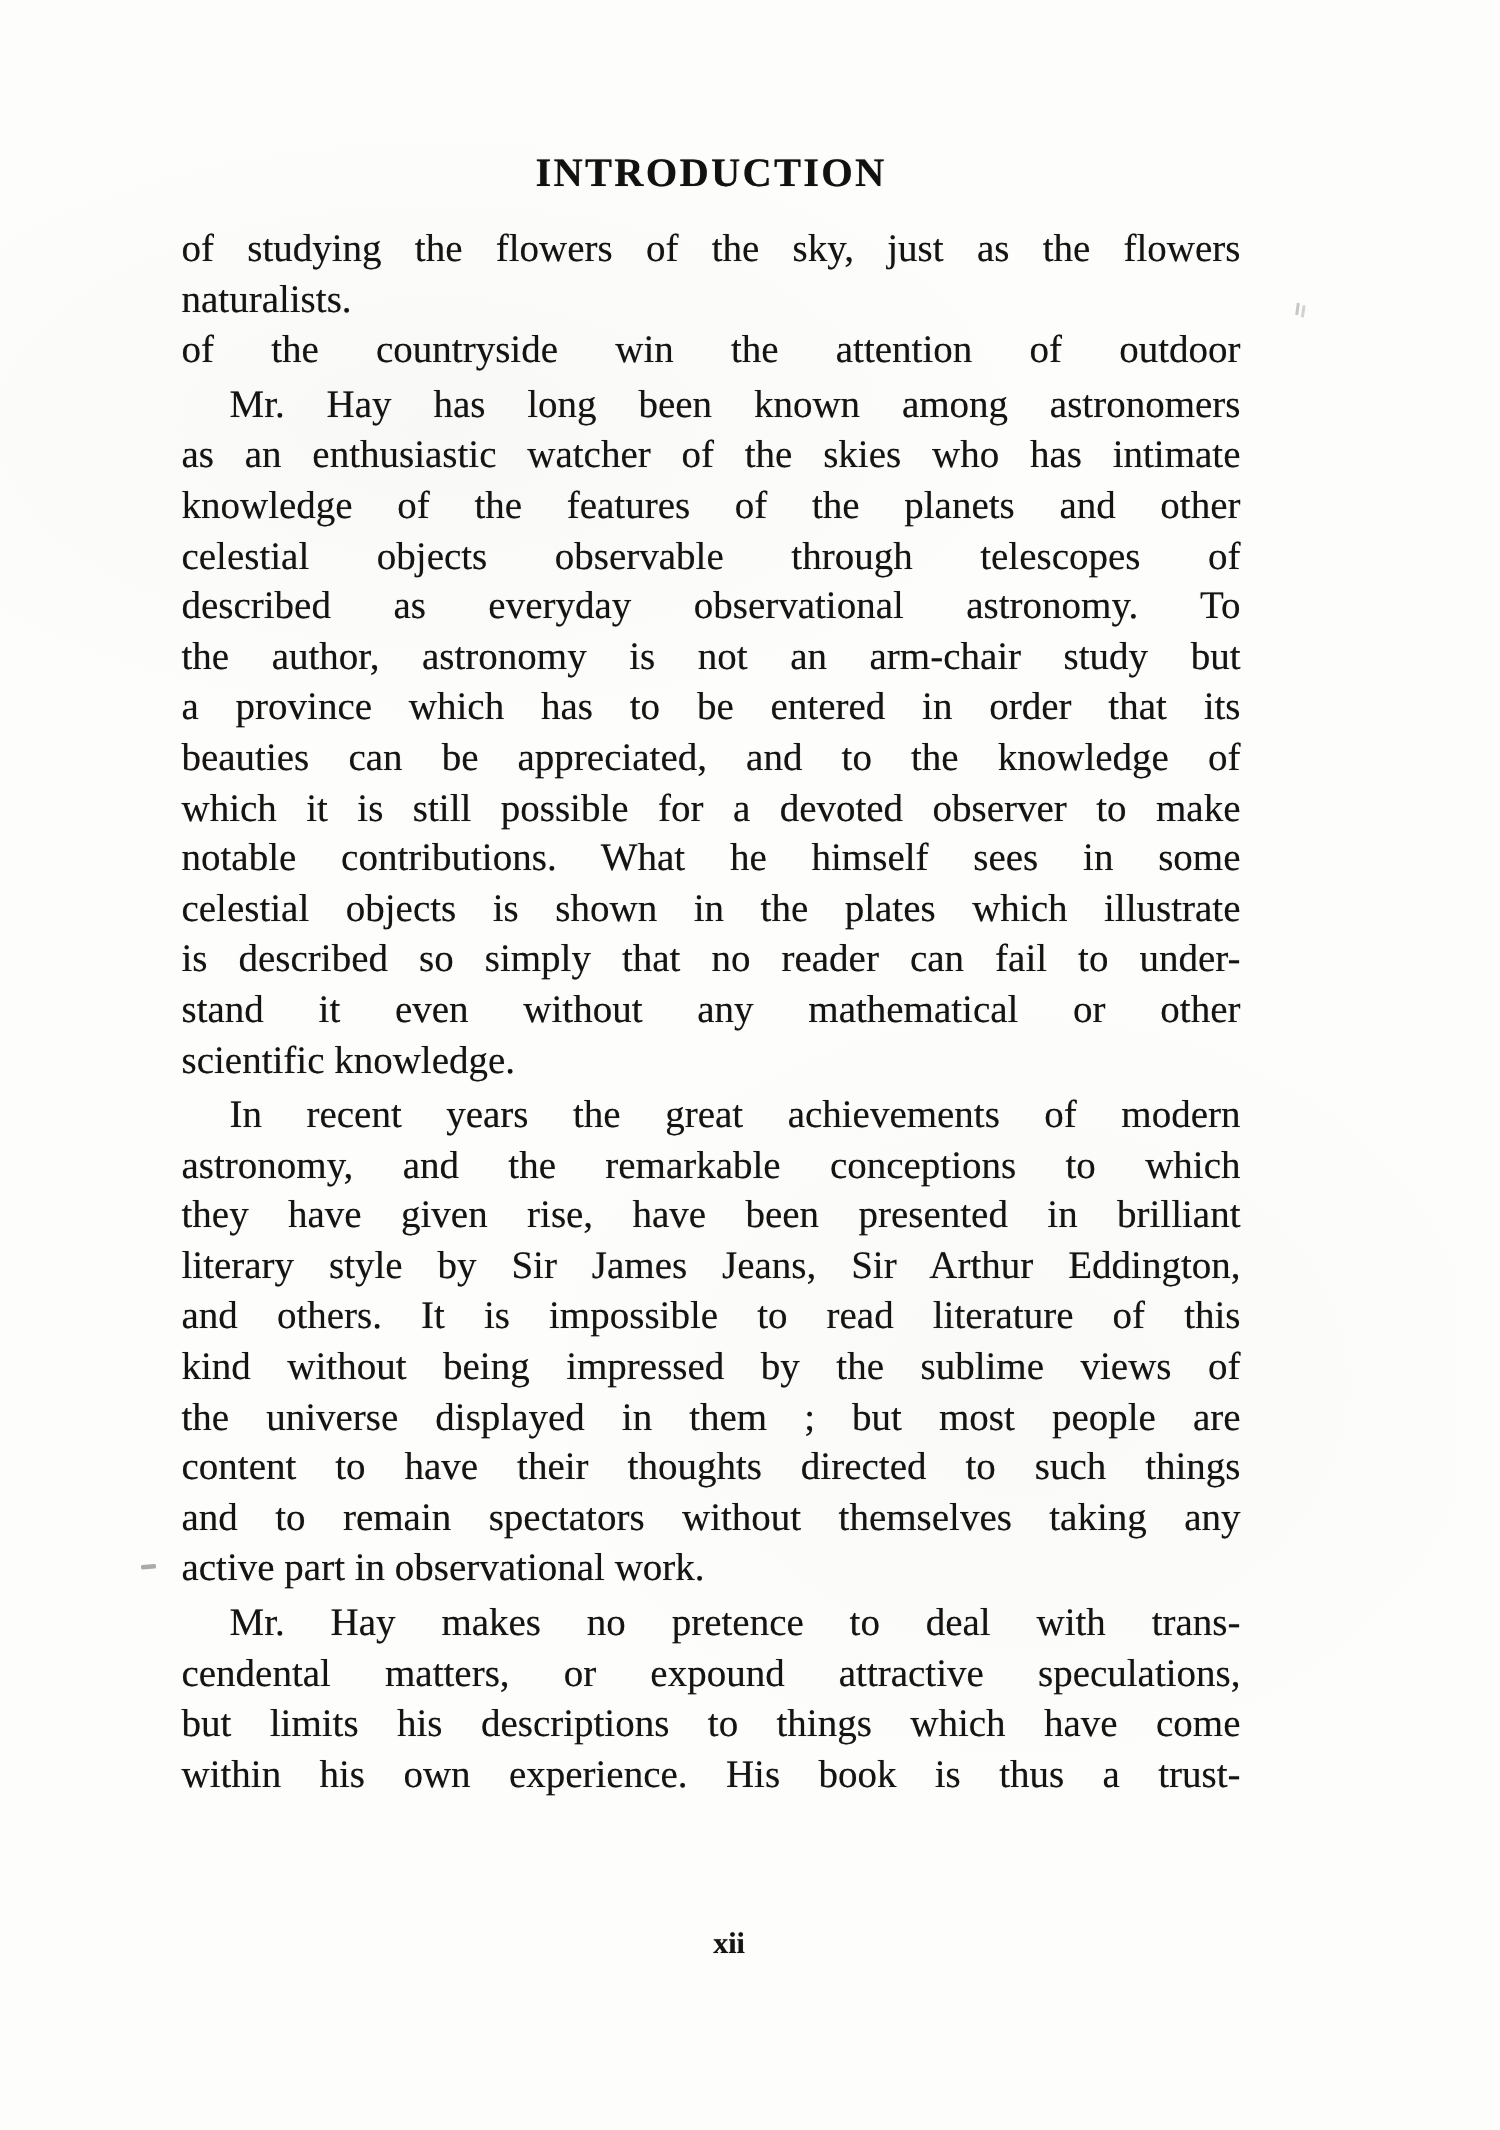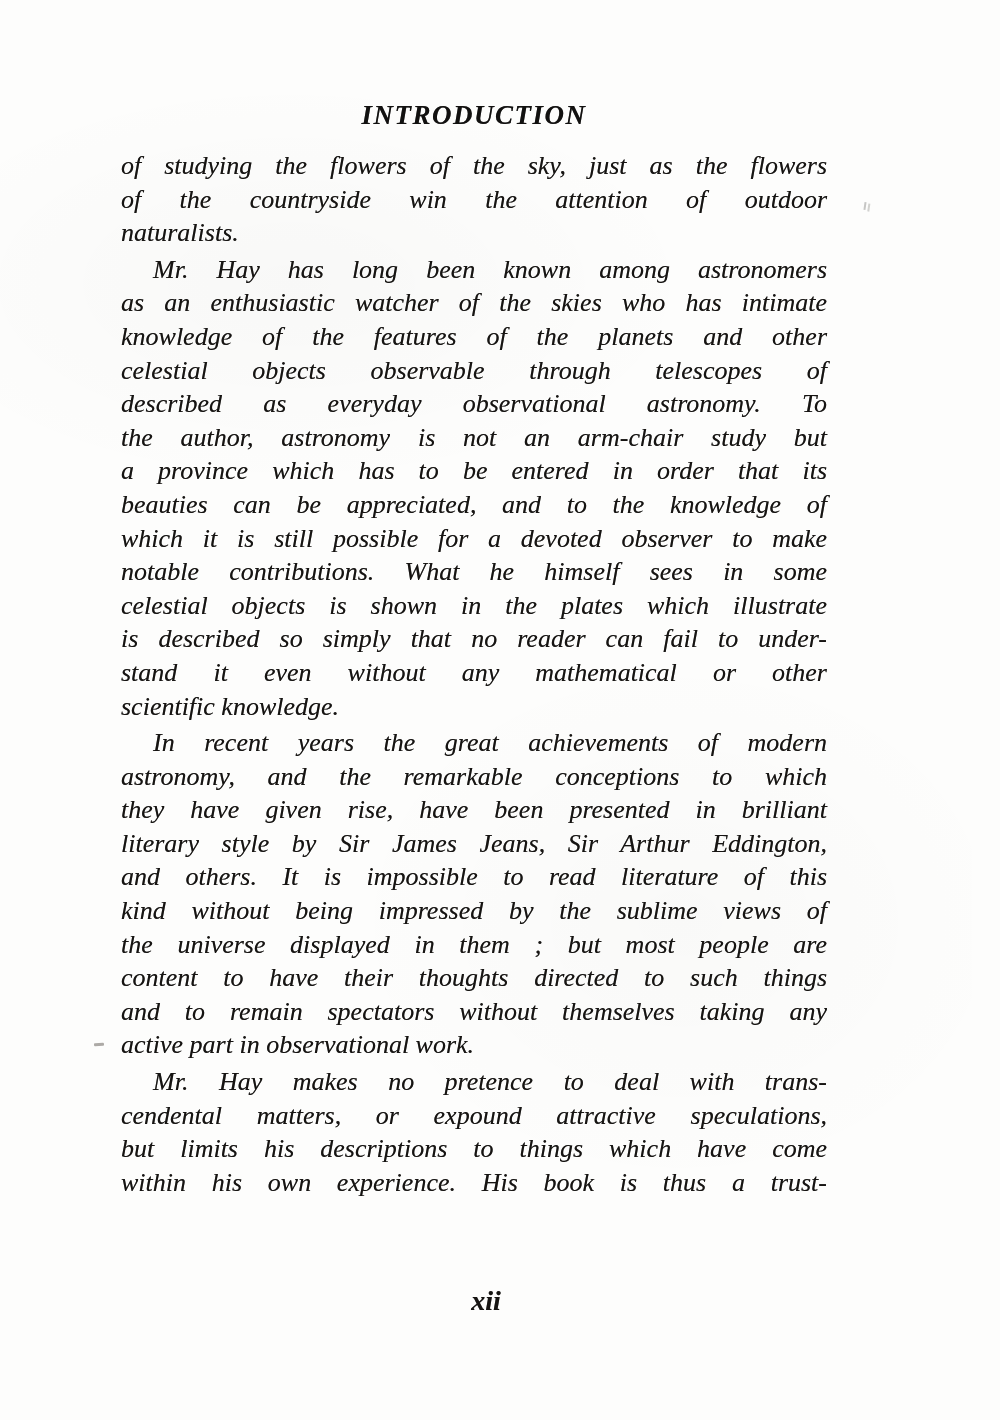--- a/index.html
+++ b/index.html
@@ -12,21 +12,20 @@
     overflow: hidden;
   }
   .page {
     position: relative;
     width: 972px;
     height: 1420px;
     background:
       radial-gradient(ellipse 600px 300px at 30% 20%, rgba(0,0,0,0.018), transparent 70%),
       radial-gradient(ellipse 500px 400px at 70% 65%, rgba(0,0,0,0.015), transparent 70%),
       #fdfdfc;
-    font-style: italic;
   }
   .heading {
     position: absolute;
     top: 100px;
     left: 118px;
     width: 712px;
     margin: 0;
     text-align: center;
     font-size: 27px;
     font-weight: bold;
@@ -49,21 +48,21 @@
     text-align-last: justify;
   }
   .line.end { text-align-last: left; }
   .line.indent { text-indent: 32px; }
   .page-number {
     position: absolute;
     top: 1285px;
     left: 130px;
     width: 712px;
     text-align: center;
-    font-size: 28px;
+    font-size: 20px;
     font-weight: bold;
     text-shadow: 0 0 0.5px rgba(0,0,0,0.5);
   }
   .artifact-mark {
     position: absolute;
     left: 864px;
     top: 202px;
     width: 2px;
     height: 8px;
     background: #c6c6c4;
@@ -85,22 +84,22 @@
 <body>
 
 <div class="page">
 
   <h1 class="heading">INTRODUCTION</h1>
 
   <div class="text-block">
 
     <div class="paragraph">
       <div class="line">of studying the flowers of the sky, just as the flowers</div>
+      <div class="line end">naturalists.</div>
       <div class="line">of the countryside win the attention of outdoor</div>
-      <div class="line end">naturalists.</div>
     </div>
 
     <div class="paragraph">
       <div class="line indent">Mr. Hay has long been known among astronomers</div>
       <div class="line">as an enthusiastic watcher of the skies who has intimate</div>
       <div class="line">knowledge of the features of the planets and other</div>
       <div class="line">celestial objects observable through telescopes of</div>
       <div class="line">described as everyday observational astronomy. To</div>
       <div class="line">the author, astronomy is not an arm-chair study but</div>
       <div class="line">a province which has to be entered in order that its</div>

